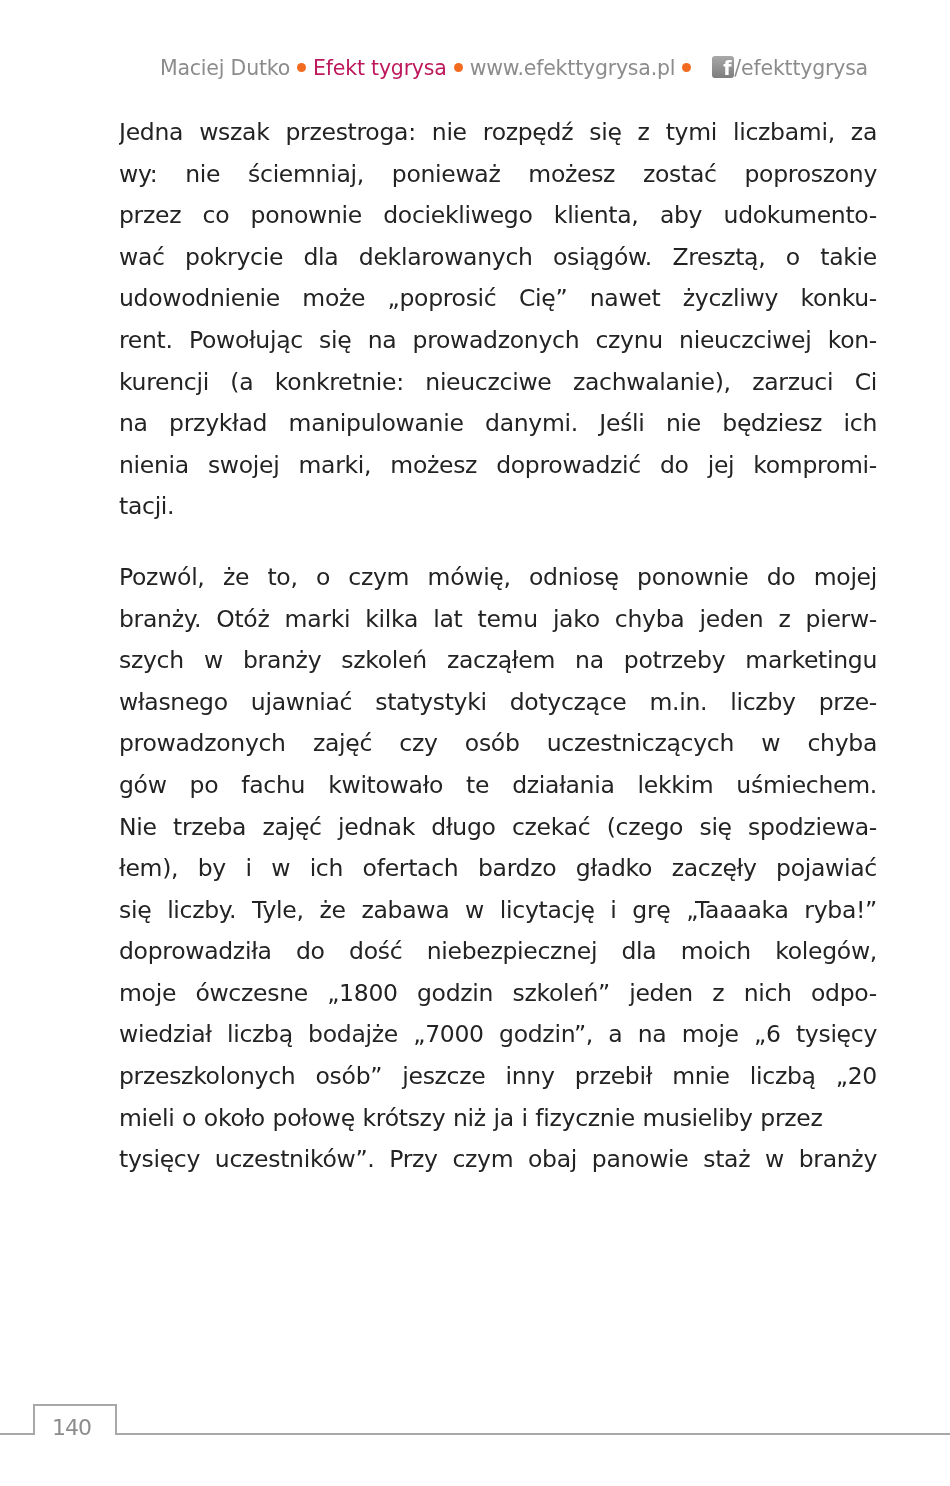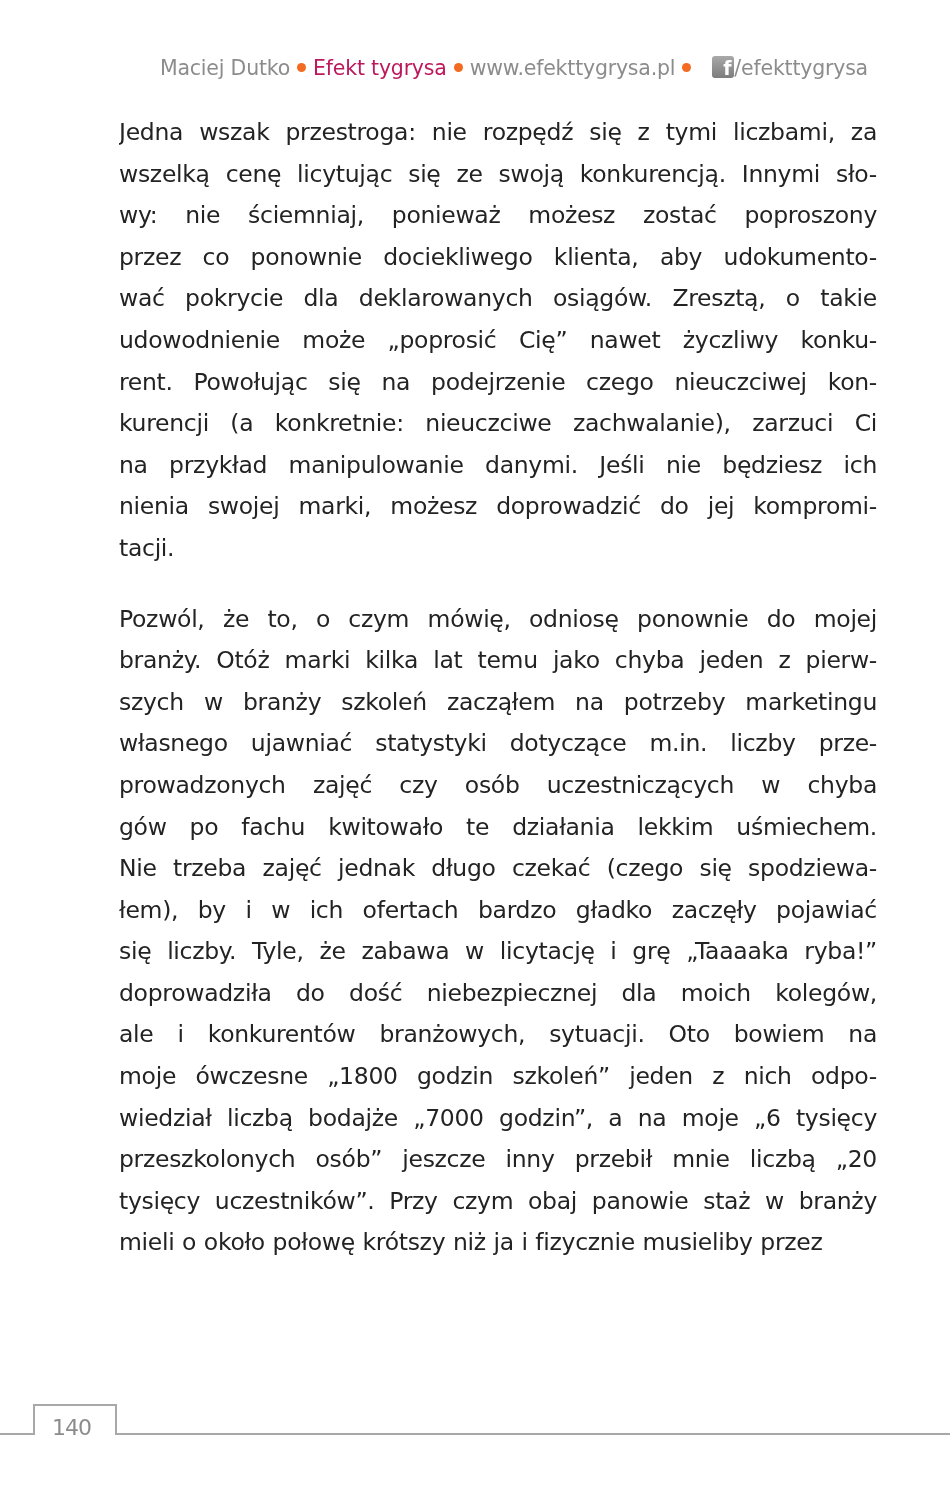--- a/index.html
+++ b/index.html
@@ -35,48 +35,46 @@
 </head>
 <body>
 
 <div class="header">
   <span>Maciej Dutko</span><span class="dot"></span><span class="title">Efekt tygrysa</span><span class="dot"></span><span>www.efekttygrysa.pl</span><span class="dot"></span><span class="fb-icon">f</span><span>/efekttygrysa</span>
 </div>
 
 <div class="content">
   <div class="para" id="p0">
       <span class="line">Jedna wszak przestroga: nie rozpędź się z tymi liczbami, za</span>
-      <span class="line">wszelką cenę licytując się ze swoją konkurencją. Innymi sło-</span>
       <span class="line">wy: nie ściemniaj, ponieważ możesz zostać poproszony</span>
       <span class="line">przez co ponownie dociekliwego klienta, aby udokumento-</span>
       <span class="line">wać pokrycie dla deklarowanych osiągów. Zresztą, o takie</span>
       <span class="line">udowodnienie może „poprosić Cię” nawet życzliwy konku-</span>
-      <span class="line">rent. Powołując się na podejrzenie czego nieuczciwej kon-</span>
+      <span class="line">rent. Powołując się na prowadzonych czynu nieuczciwej kon-</span>
       <span class="line">kurencji (a konkretnie: nieuczciwe zachwalanie), zarzuci Ci</span>
       <span class="line">na przykład manipulowanie danymi. Jeśli nie będziesz ich</span>
       <span class="line">nienia swojej marki, możesz doprowadzić do jej kompromi-</span>
       <span class="line last">tacji.</span>
     </div>
   <div class="para" id="p1">
       <span class="line">Pozwól, że to, o czym mówię, odniosę ponownie do mojej</span>
       <span class="line">branży. Otóż marki kilka lat temu jako chyba jeden z pierw-</span>
       <span class="line">szych w branży szkoleń zacząłem na potrzeby marketingu</span>
       <span class="line">własnego ujawniać statystyki dotyczące m.in. liczby prze-</span>
       <span class="line">prowadzonych zajęć czy osób uczestniczących w chyba</span>
       <span class="line">gów po fachu kwitowało te działania lekkim uśmiechem.</span>
       <span class="line">Nie trzeba zajęć jednak długo czekać (czego się spodziewa-</span>
       <span class="line">łem), by i w ich ofertach bardzo gładko zaczęły pojawiać</span>
       <span class="line">się liczby. Tyle, że zabawa w licytację i grę „Taaaaka ryba!”</span>
       <span class="line">doprowadziła do dość niebezpiecznej dla moich kolegów,</span>
-      <span class="line">ale i konkurentów branżowych, sytuacji. Oto bowiem na</span>
       <span class="line">moje ówczesne „1800 godzin szkoleń” jeden z nich odpo-</span>
       <span class="line">wiedział liczbą bodajże „7000 godzin”, a na moje „6 tysięcy</span>
       <span class="line">przeszkolonych osób” jeszcze inny przebił mnie liczbą „20</span>
+      <span class="line last">mieli o około połowę krótszy niż ja i fizycznie musieliby przez</span>
       <span class="line">tysięcy uczestników”. Przy czym obaj panowie staż w branży</span>
-      <span class="line last">mieli o około połowę krótszy niż ja i fizycznie musieliby przez</span>
     </div>
 </div>
 
 <div class="footer">
   <div class="rule-left"></div>
   <div class="tab"></div>
   <div class="rule-right"></div>
   <span class="page-number">140</span>
 </div>
 

